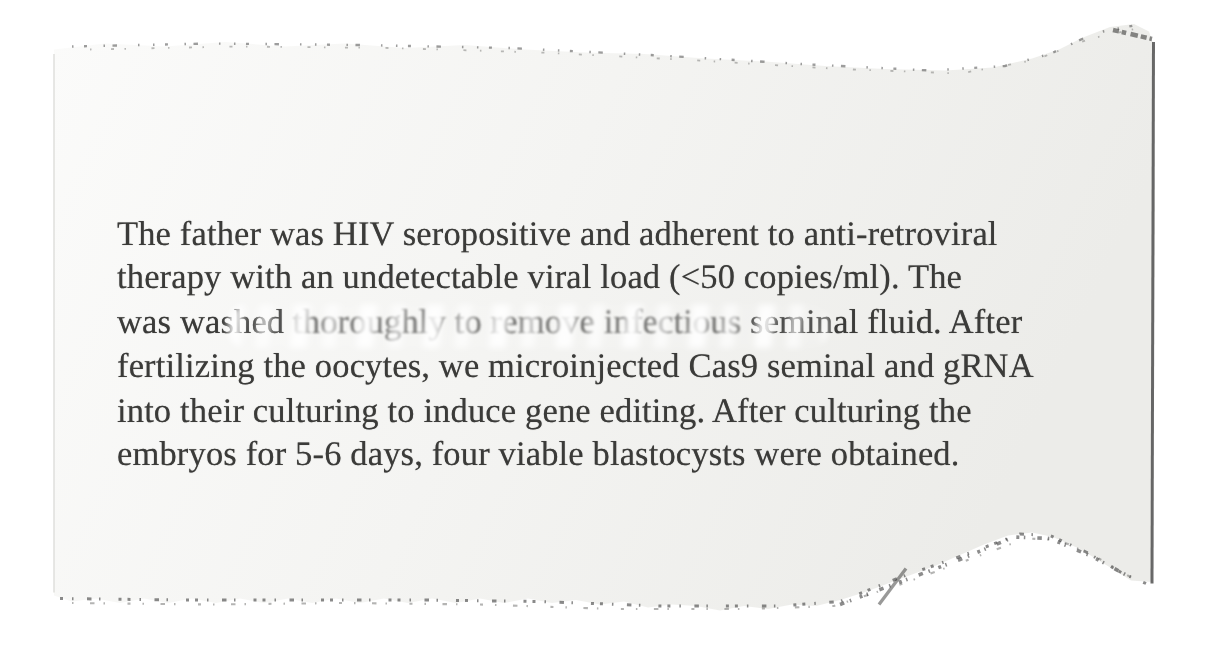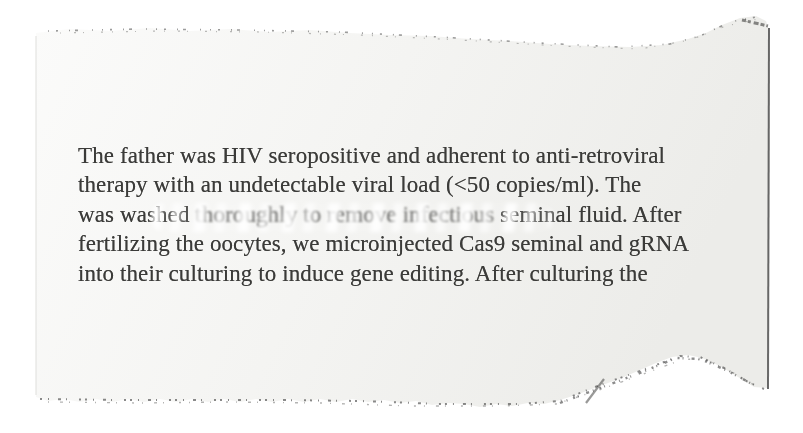--- a/index.html
+++ b/index.html
@@ -100,18 +100,19 @@
       <path d="M560,403 L600,388 L640,373 L676,358 L700,359 L728,371 L752,384" style="stroke:#2e2e2d;stroke-width:2.4;fill:none;opacity:0.55;stroke-dasharray:3 4 1 6 2 3 1 8"></path>
       <path d="M586,403 L604,379" style="stroke:#333331;stroke-width:2.2;fill:none;opacity:0.5"></path>
     </svg>
 
     <div class="text-block">
       <div class="text-line">The father was HIV seropositive and adherent to anti-retroviral</div>
       <div class="text-line">therapy with an undetectable viral load (&lt;50 copies/ml). The</div>
       <div class="text-line"><span>was washed </span><span class="smudged">thoroughly to remove infectious</span><span> seminal fluid. After</span></div>
       <div class="text-line">fertilizing the oocytes, we microinjected Cas9 seminal and gRNA</div>
       <div class="text-line">into their culturing to induce gene editing. After culturing the</div>
+      <div class="text-line">embryos for 5-6 days, four viable blastocysts were obtained.</div>
     </div>
 
     <div class="smudge-overlay"></div>
 
   </div>
 </div>
 
 </body></html>

